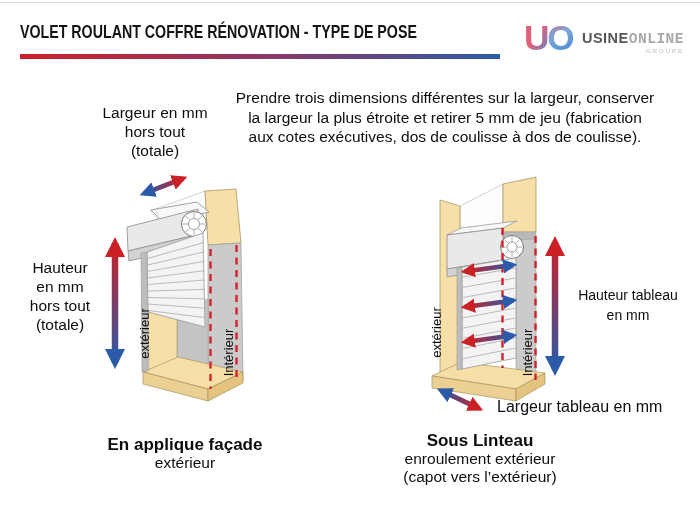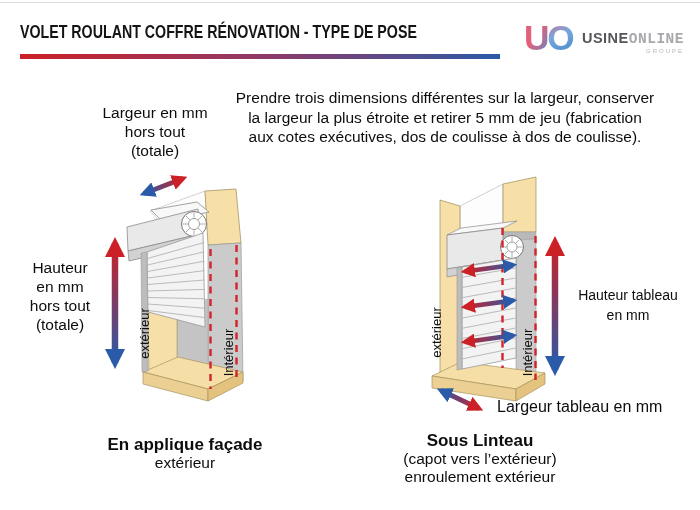--- a/index.html
+++ b/index.html
@@ -253,15 +253,15 @@
 <div class="abs lbl lbl-height-right">
   <div>Hauteur tableau</div>
   <div>en mm</div>
 </div>
 <div class="abs lbl lbl-width-right">Largeur tableau en mm</div>
 <div class="abs rot rot-ext-right">extérieur</div>
 <div class="abs rot rot-int-right">Intérieur</div>
 
 <div class="abs caption caption-right">
   <div class="cap-title">Sous Linteau</div>
+  <div class="cap-line">enroulement extérieur</div>
   <div class="cap-line">(capot vers l’extérieur)</div>
-  <div class="cap-line">enroulement extérieur</div>
 </div>
 
 </body></html>

